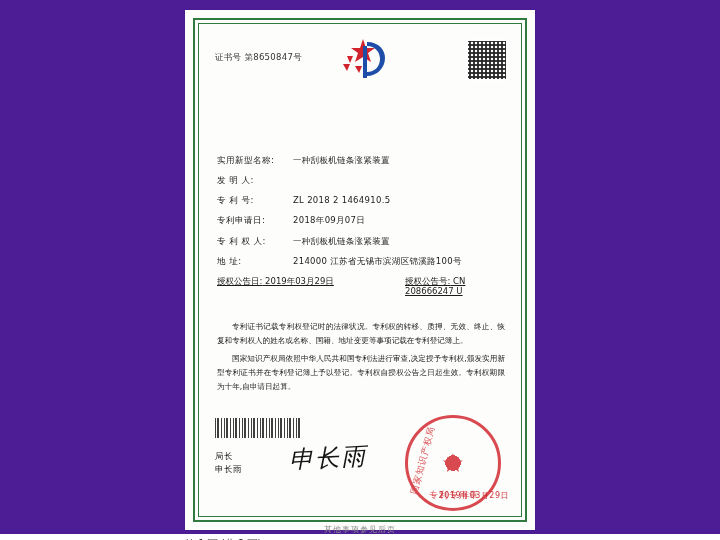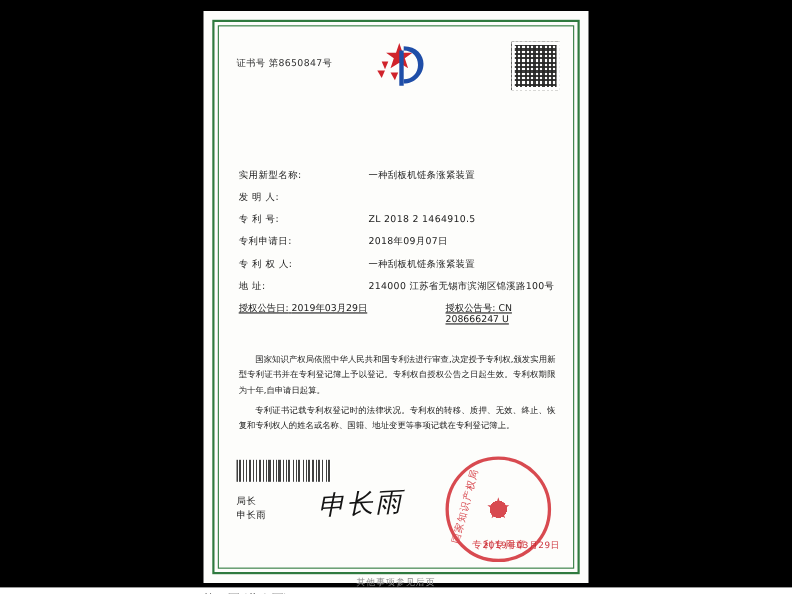--- a/index.html
+++ b/index.html
@@ -10,21 +10,21 @@
     width: 720px;
     height: 540px;
     background: #ffffff;
     font-family: "DejaVu Sans", sans-serif;
     overflow: hidden;
   }
   .page {
     position: relative;
     width: 720px;
     height: 534px;
-    background: #000000;
+    background: #4c1d95;
   }
   
   .cert {
     position: absolute;
     left: 185px;
     top: 10px;
     width: 350px;
     height: 520px;
     background: #fdfdfb;
     box-shadow: 0 0 1px rgba(0,0,0,0.25);
@@ -101,21 +101,20 @@
     top: 145px;
     width: 290px;
     font-size: 8.5px;
     color: #1b1b1b;
     line-height: 1.25;
   }
   .field-row {
     display: flex;
     margin-bottom: 9.5px;
     align-items: center;
-    gap: 42px;
   }
   .field-label {
     width: 76px;
     flex: 0 0 76px;
     letter-spacing: 0.5px;
     white-space: nowrap;
   }
   .field-value {
     flex: 1 1 auto;
     letter-spacing: 0.3px;
@@ -305,22 +304,22 @@
           <span>2019年03月29日</span>
         </div>
         <div class="right">
           <span>授权公告号:</span>
           <span>CN 208666247 U</span>
         </div>
       </div>
     </div>
 
     <div class="body-text">
+      <p>专利证书记载专利权登记时的法律状况。专利权的转移、质押、无效、终止、恢复和专利权人的姓名或名称、国籍、地址变更等事项记载在专利登记簿上。</p>
       <p>国家知识产权局依照中华人民共和国专利法进行审查,决定授予专利权,颁发实用新型专利证书并在专利登记簿上予以登记。专利权自授权公告之日起生效。专利权期限为十年,自申请日起算。</p>
-      <p>专利证书记载专利权登记时的法律状况。专利权的转移、质押、无效、终止、恢复和专利权人的姓名或名称、国籍、地址变更等事项记载在专利登记簿上。</p>
     </div>
 
     <div class="barcode"></div>
 
     <div class="sig-label">
       <div>局长</div>
       <div>申长雨</div>
     </div>
     <div class="sig-script">申长雨</div>
 

